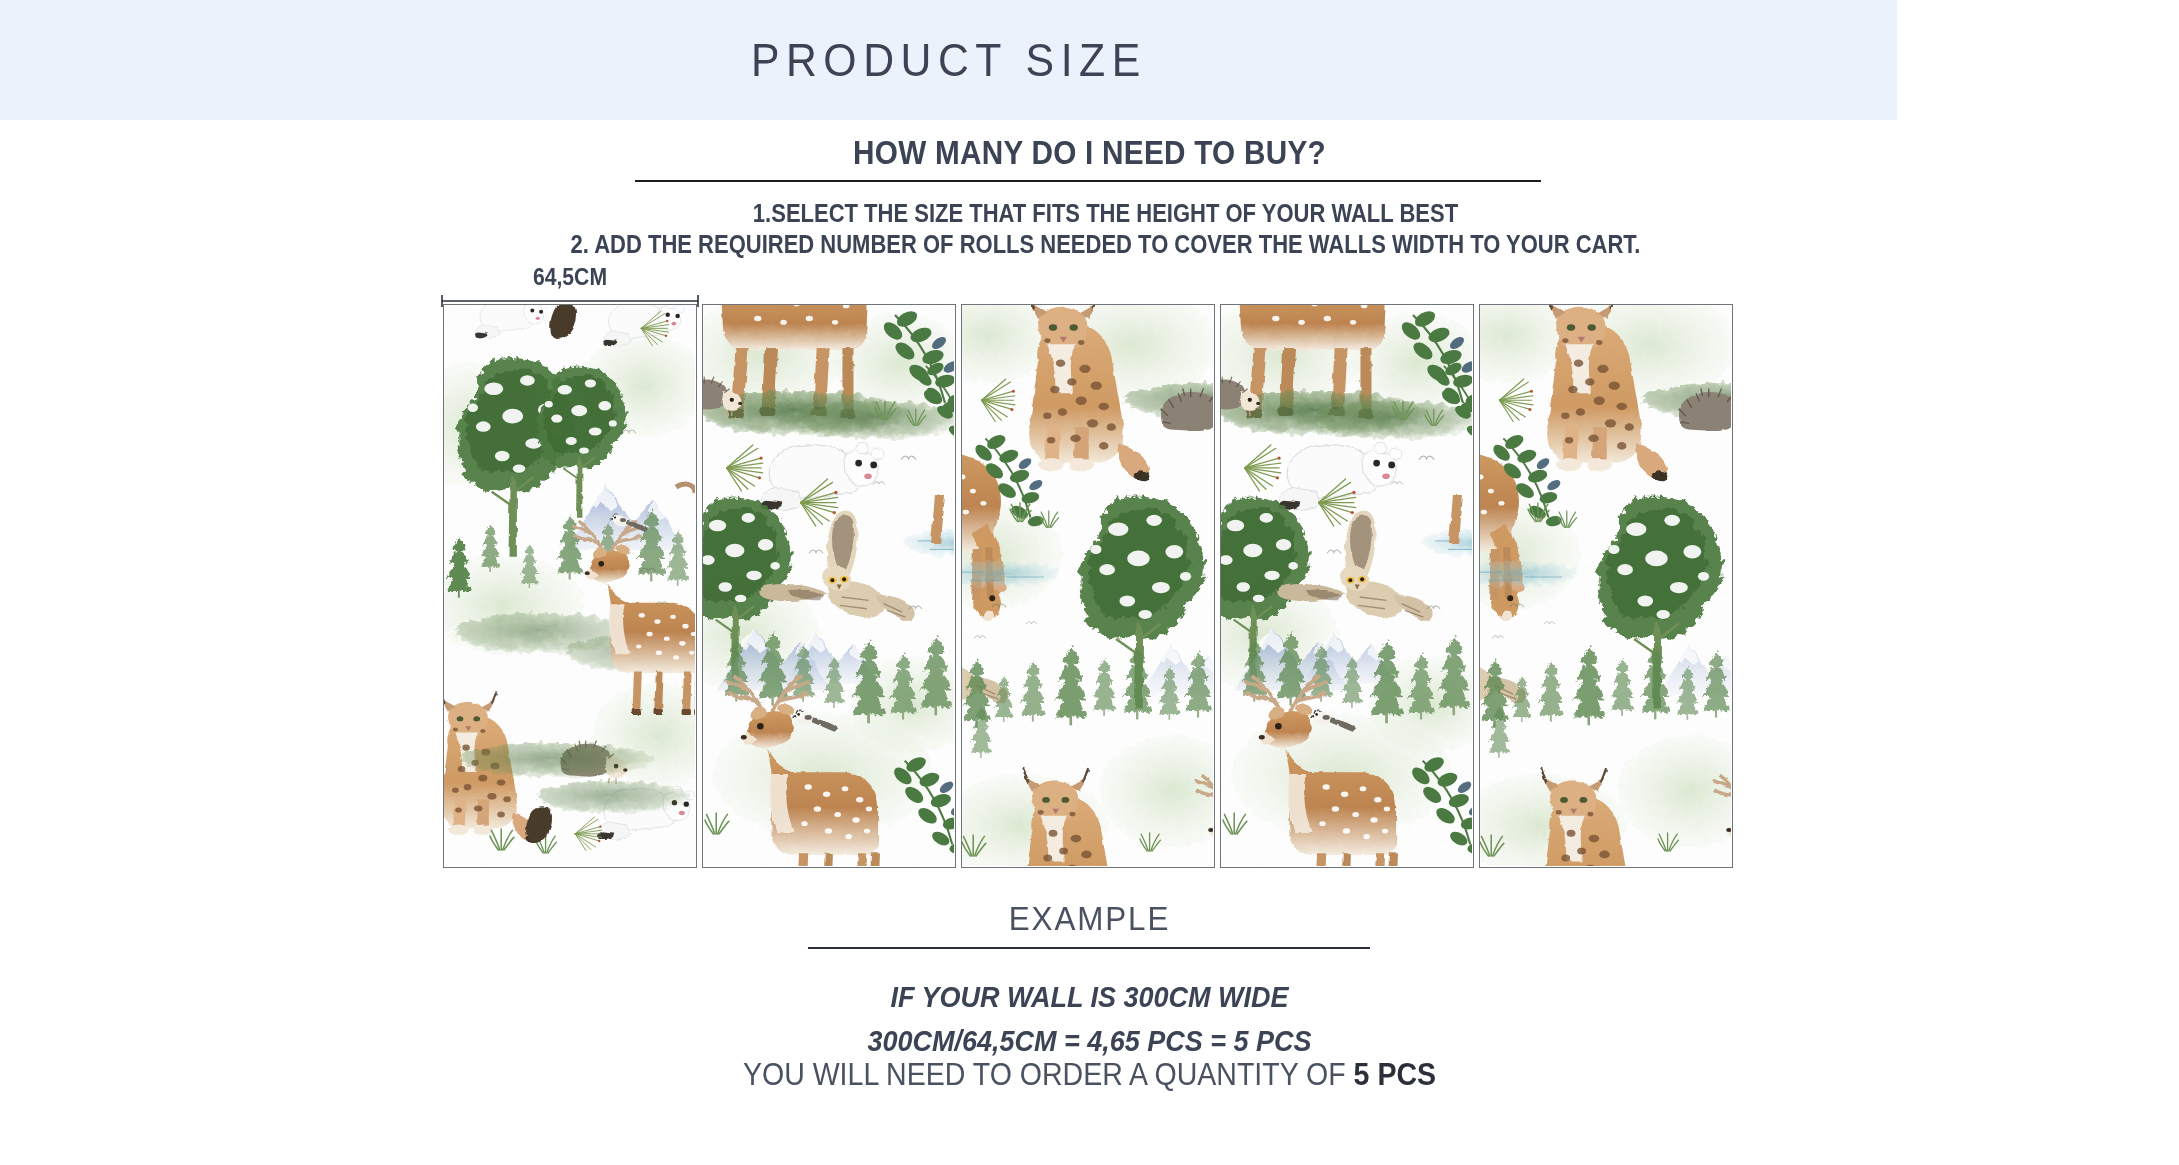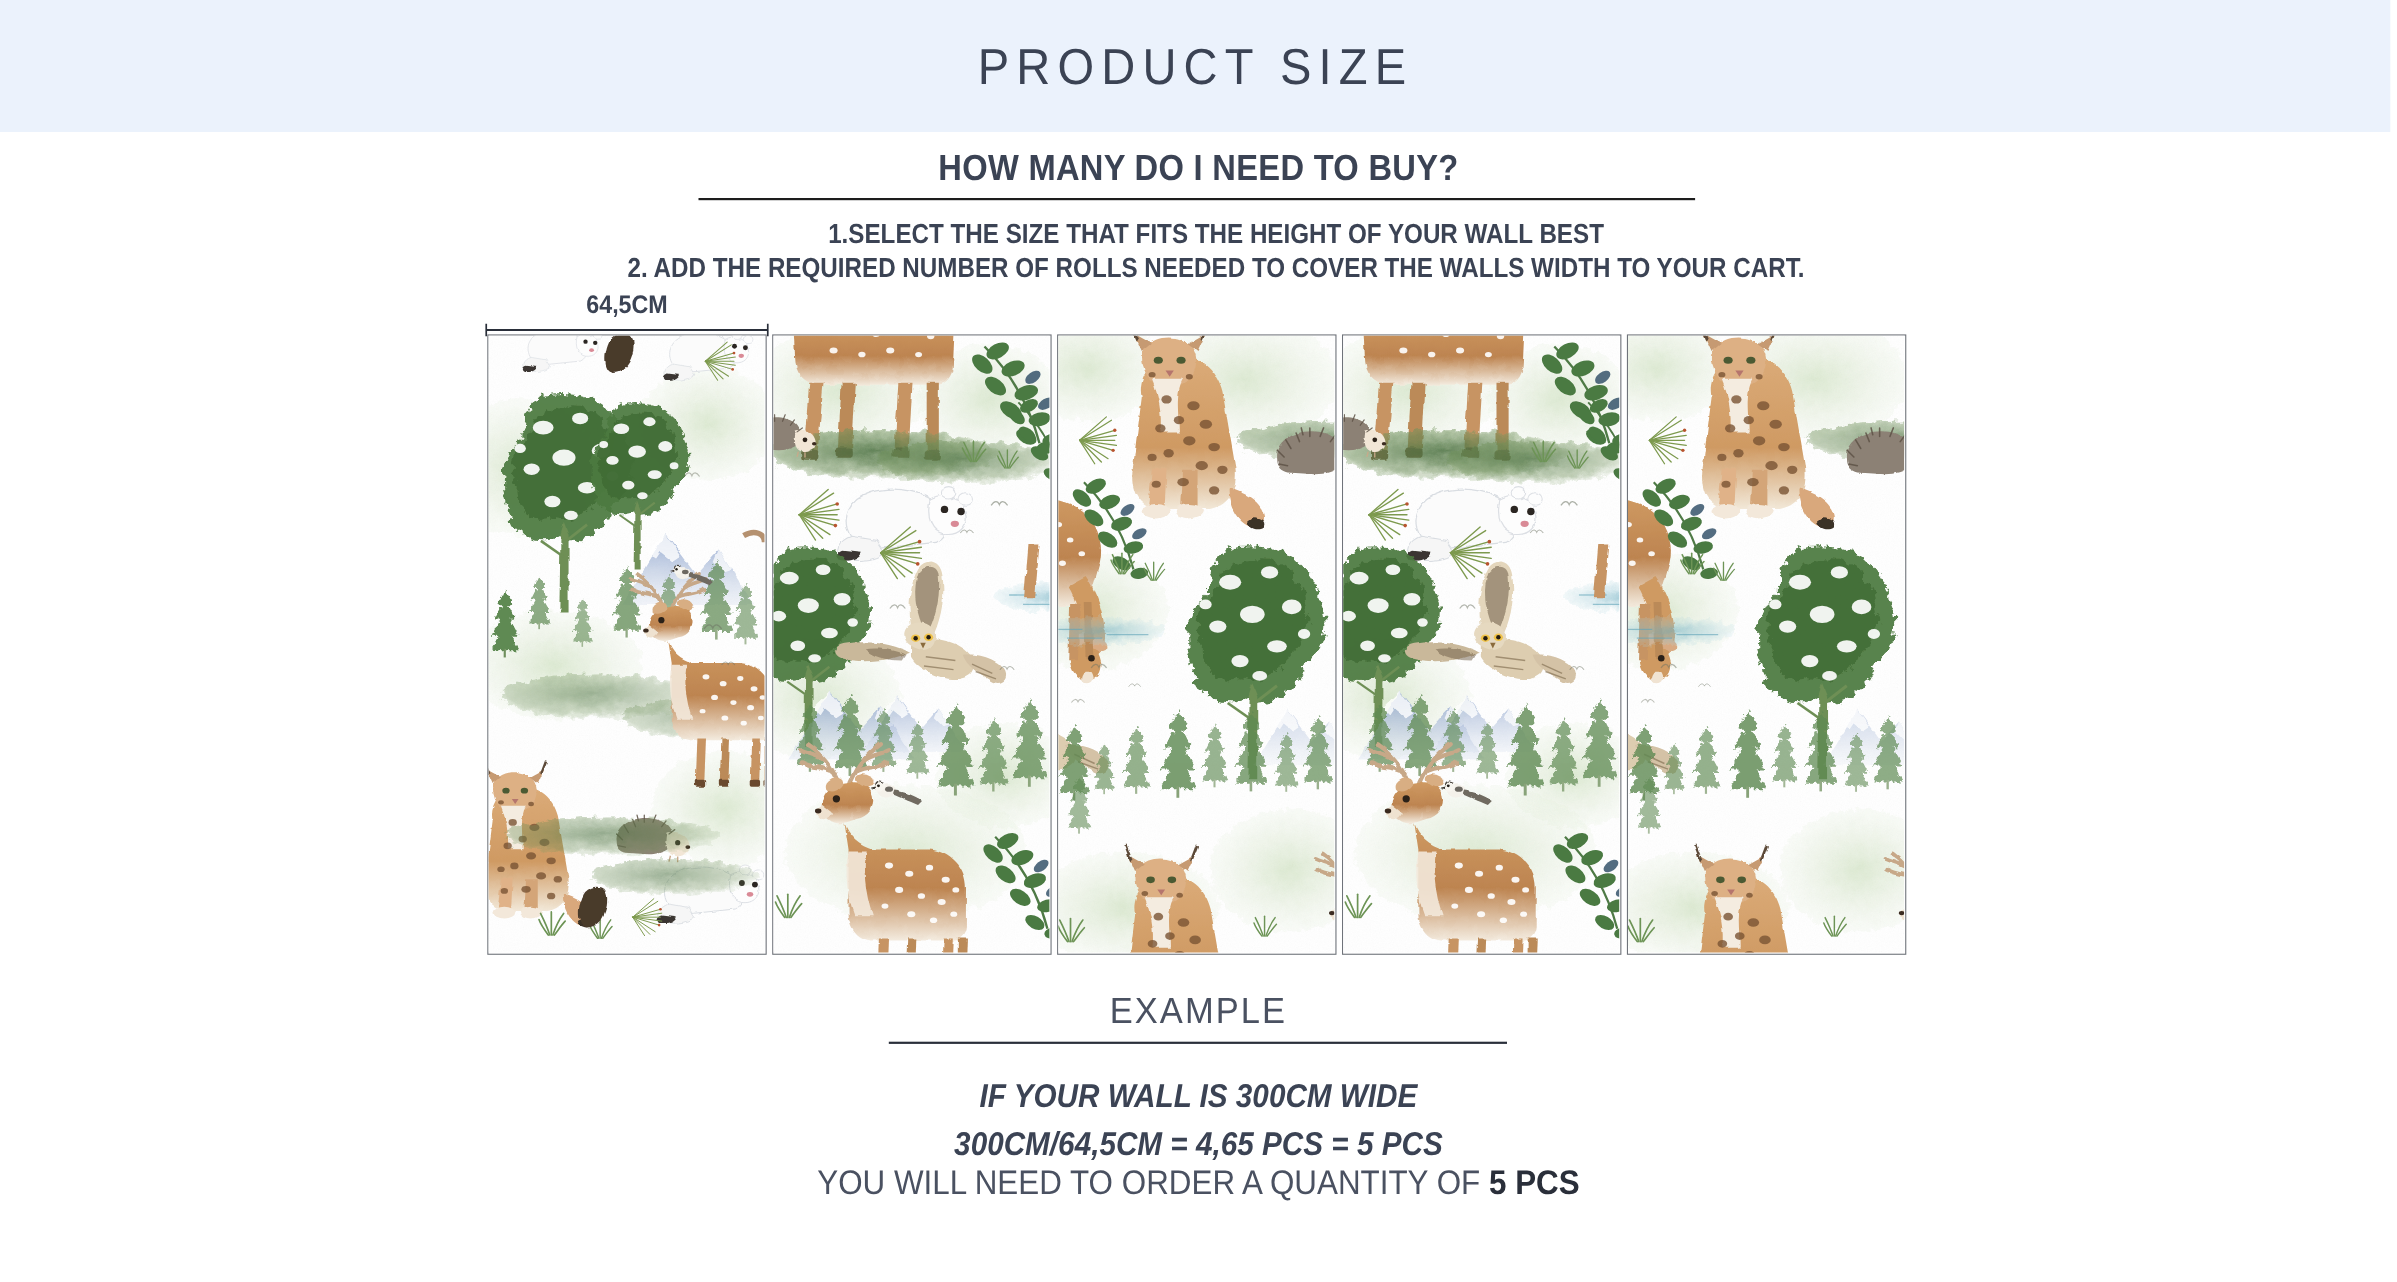--- a/index.html
+++ b/index.html
@@ -10,21 +10,21 @@
     background: #ffffff;
     font-family: "Liberation Sans", sans-serif;
     overflow: hidden;
     position: relative;
   }
 
   
   .header-band {
     position: absolute;
     left: 0; top: 0;
-    width: 2173px;
+    width: 1897px;
     height: 120px;
     background: #ebf2fc;
     display: flex;
     align-items: center;
     justify-content: center;
   }
   .header-title {
     font-family: "Liberation Sans", sans-serif;
     font-size: 46px;
     font-weight: 300;

